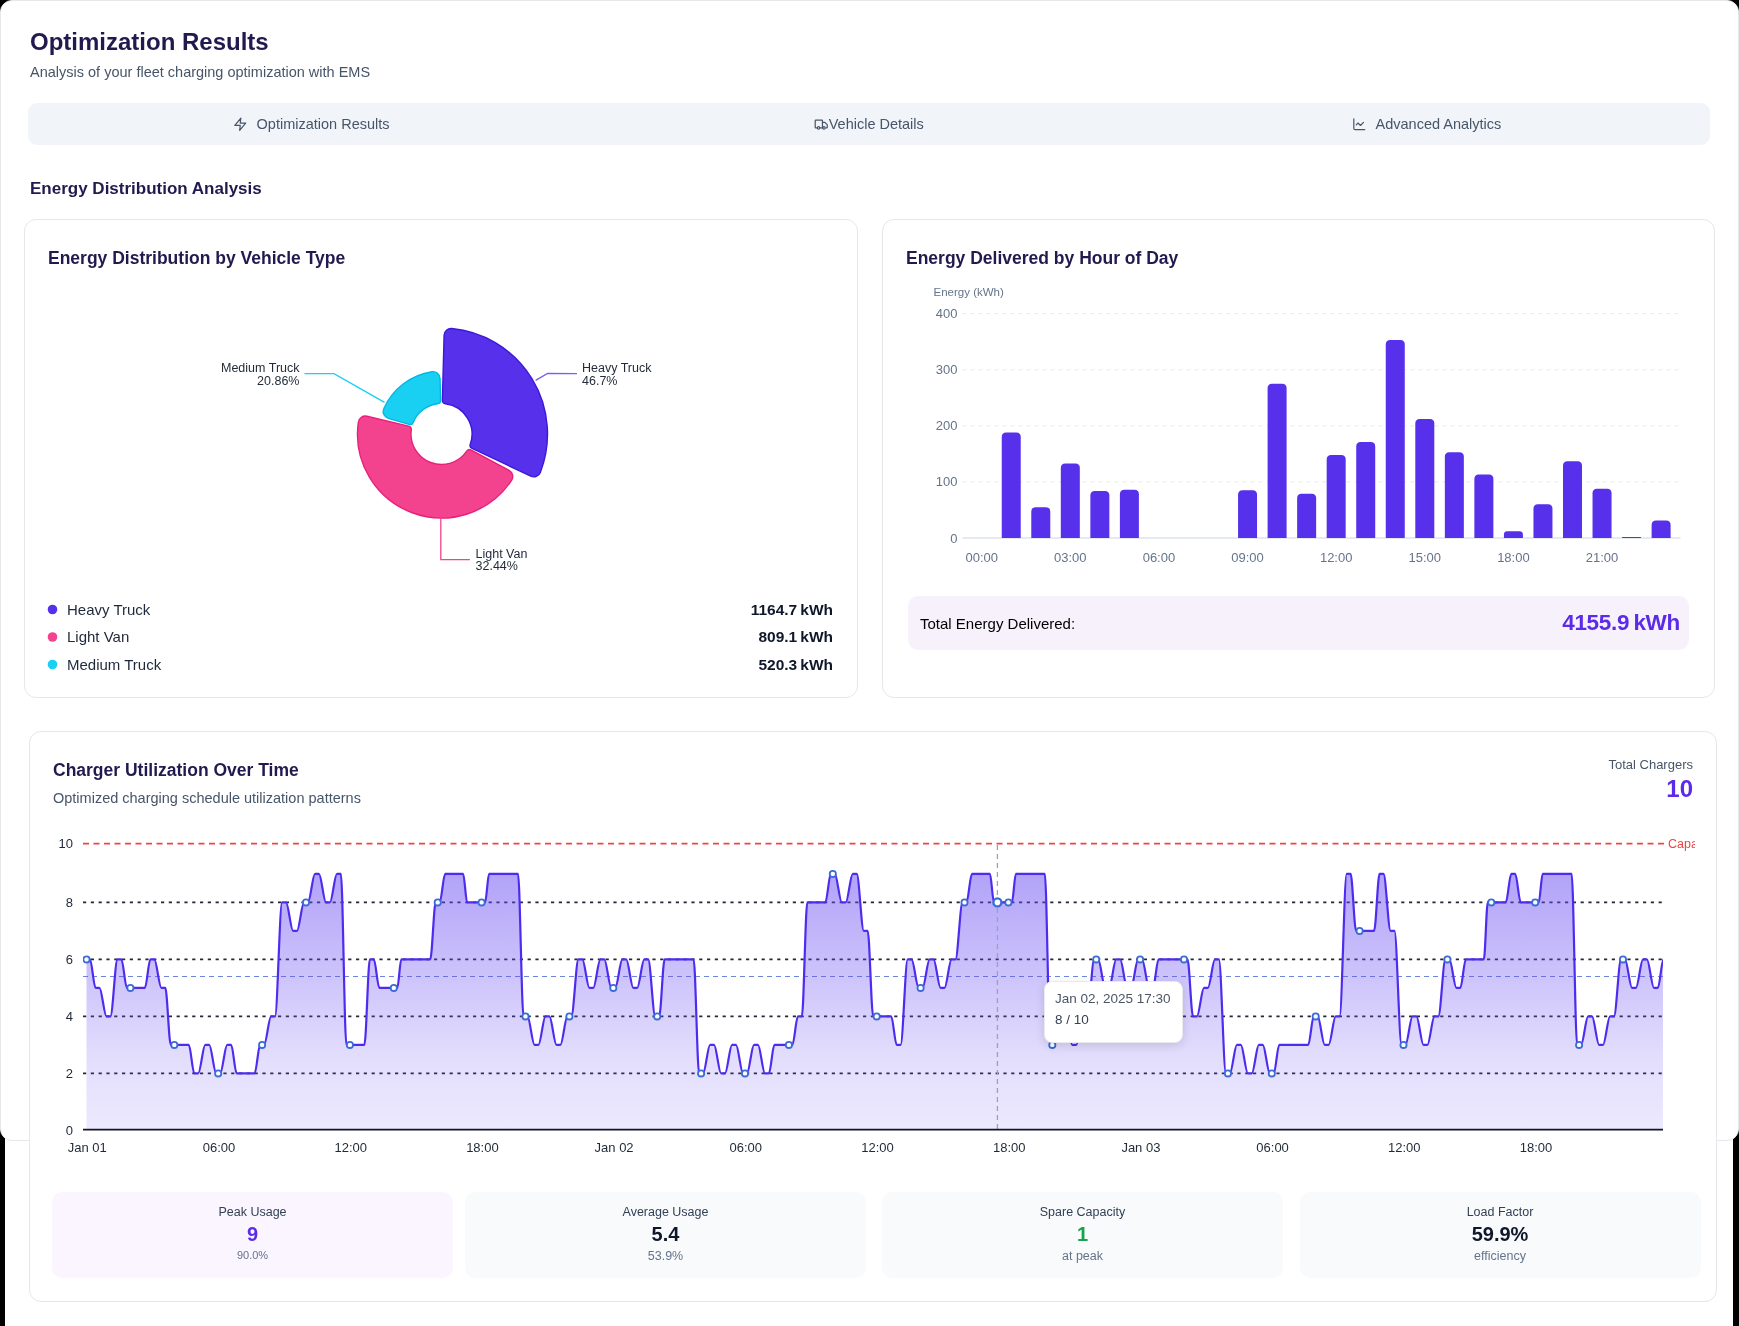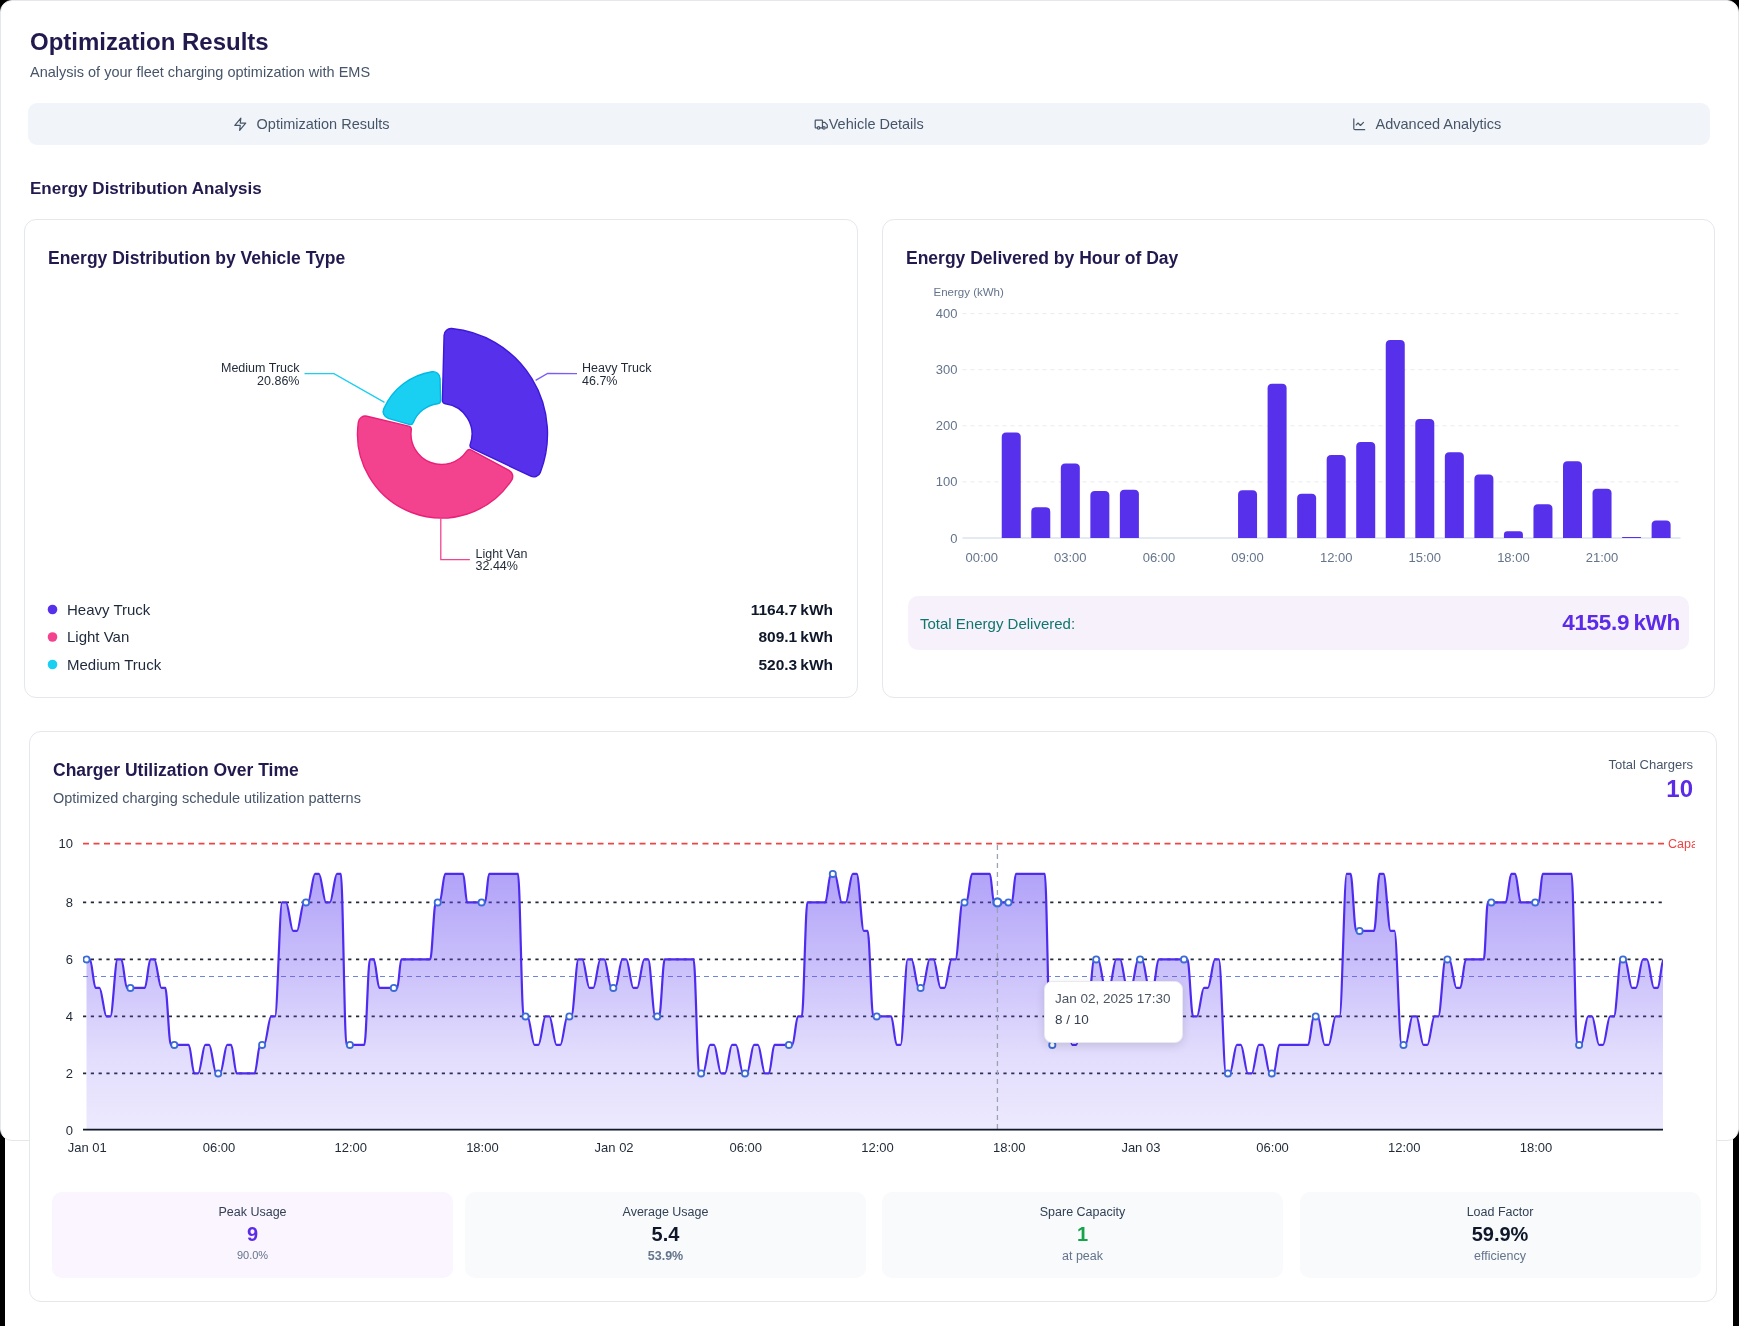--- a/index.html
+++ b/index.html
@@ -113,21 +113,21 @@
 <text x="1069.82" y="561.5" text-anchor="middle" font-size="13" fill="#64748b">03:00</text>
 <text x="1158.44" y="561.5" text-anchor="middle" font-size="13" fill="#64748b">06:00</text>
 <text x="1247.06" y="561.5" text-anchor="middle" font-size="13" fill="#64748b">09:00</text>
 <text x="1335.68" y="561.5" text-anchor="middle" font-size="13" fill="#64748b">12:00</text>
 <text x="1424.30" y="561.5" text-anchor="middle" font-size="13" fill="#64748b">15:00</text>
 <text x="1512.92" y="561.5" text-anchor="middle" font-size="13" fill="#64748b">18:00</text>
 <text x="1601.54" y="561.5" text-anchor="middle" font-size="13" fill="#64748b">21:00</text>
 </g>
 </svg>
 <div class="abs" style="left:908px;top:596px;width:781px;height:54px;background:#f7f1fc;border-radius:10px;display:flex;align-items:center;justify-content:space-between;padding:0 9px 0 12px;">
-  <span style="font-size:15px;color:#0f766e;">Total Energy Delivered:</span>
+  <span style="font-size:15px;color:#000000;">Total Energy Delivered:</span>
   <span style="font-size:22.5px;font-weight:bold;color:#5b2be8;letter-spacing:-0.3px;">4155.9 kWh</span>
 </div>
 
 <div class="card" style="left:29px;top:731px;width:1688px;height:571px;"></div>
 <div class="abs" style="left:53px;top:760px;font-size:17.5px;font-weight:bold;color:#221a4e;">Charger Utilization Over Time</div>
 <div class="abs" style="left:53px;top:790px;font-size:14.5px;color:#475569;">Optimized charging schedule utilization patterns</div>
 <div class="abs" style="left:1400px;top:757px;width:293px;text-align:right;font-size:13px;color:#475569;">Total Chargers</div>
 <div class="abs" style="left:1400px;top:775px;width:293px;text-align:right;font-size:24px;font-weight:bold;color:#5b2be8;">10</div>
 <svg class="abs" style="left:29px;top:731px;" width="1685" height="571" viewBox="0 0 1685 571">
 <g transform="translate(-29,-731)">
@@ -228,21 +228,21 @@
 </div>
 
 <div class="abs" style="left:52px;top:1191.8px;width:401px;height:86.6px;background:#faf5fe;border-radius:10px;text-align:center;">
   <div style="margin-top:13px;font-size:12.5px;color:#334155;">Peak Usage</div>
   <div style="margin-top:4px;font-size:20px;font-weight:bold;color:#5b2be8;">9</div>
   <div style="margin-top:3px;font-size:11px;color:#64748b;">90.0%</div>
 </div>
 <div class="abs" style="left:465px;top:1191.8px;width:401px;height:86.6px;background:#f8fafc;border-radius:10px;text-align:center;">
   <div style="margin-top:13px;font-size:12.5px;color:#334155;">Average Usage</div>
   <div style="margin-top:4px;font-size:20px;font-weight:bold;color:#0f172a;">5.4</div>
-  <div style="margin-top:3px;font-size:12.5px;color:#64748b;font-weight:bold;">53.9%</div>
+  <div style="margin-top:3px;font-size:12.5px;color:#64748b;">53.9%</div>
 </div>
 <div class="abs" style="left:882px;top:1191.8px;width:401px;height:86.6px;background:#f8fafc;border-radius:10px;text-align:center;">
   <div style="margin-top:13px;font-size:12.5px;color:#334155;">Spare Capacity</div>
   <div style="margin-top:4px;font-size:20px;font-weight:bold;color:#16a34a;">1</div>
   <div style="margin-top:3px;font-size:12.5px;color:#64748b;">at peak</div>
 </div>
 <div class="abs" style="left:1299.5px;top:1191.8px;width:401px;height:86.6px;background:#f8fafc;border-radius:10px;text-align:center;">
   <div style="margin-top:13px;font-size:12.5px;color:#334155;">Load Factor</div>
   <div style="margin-top:4px;font-size:20px;font-weight:bold;color:#0f172a;">59.9%</div>
   <div style="margin-top:3px;font-size:12.5px;color:#64748b;">efficiency</div>

